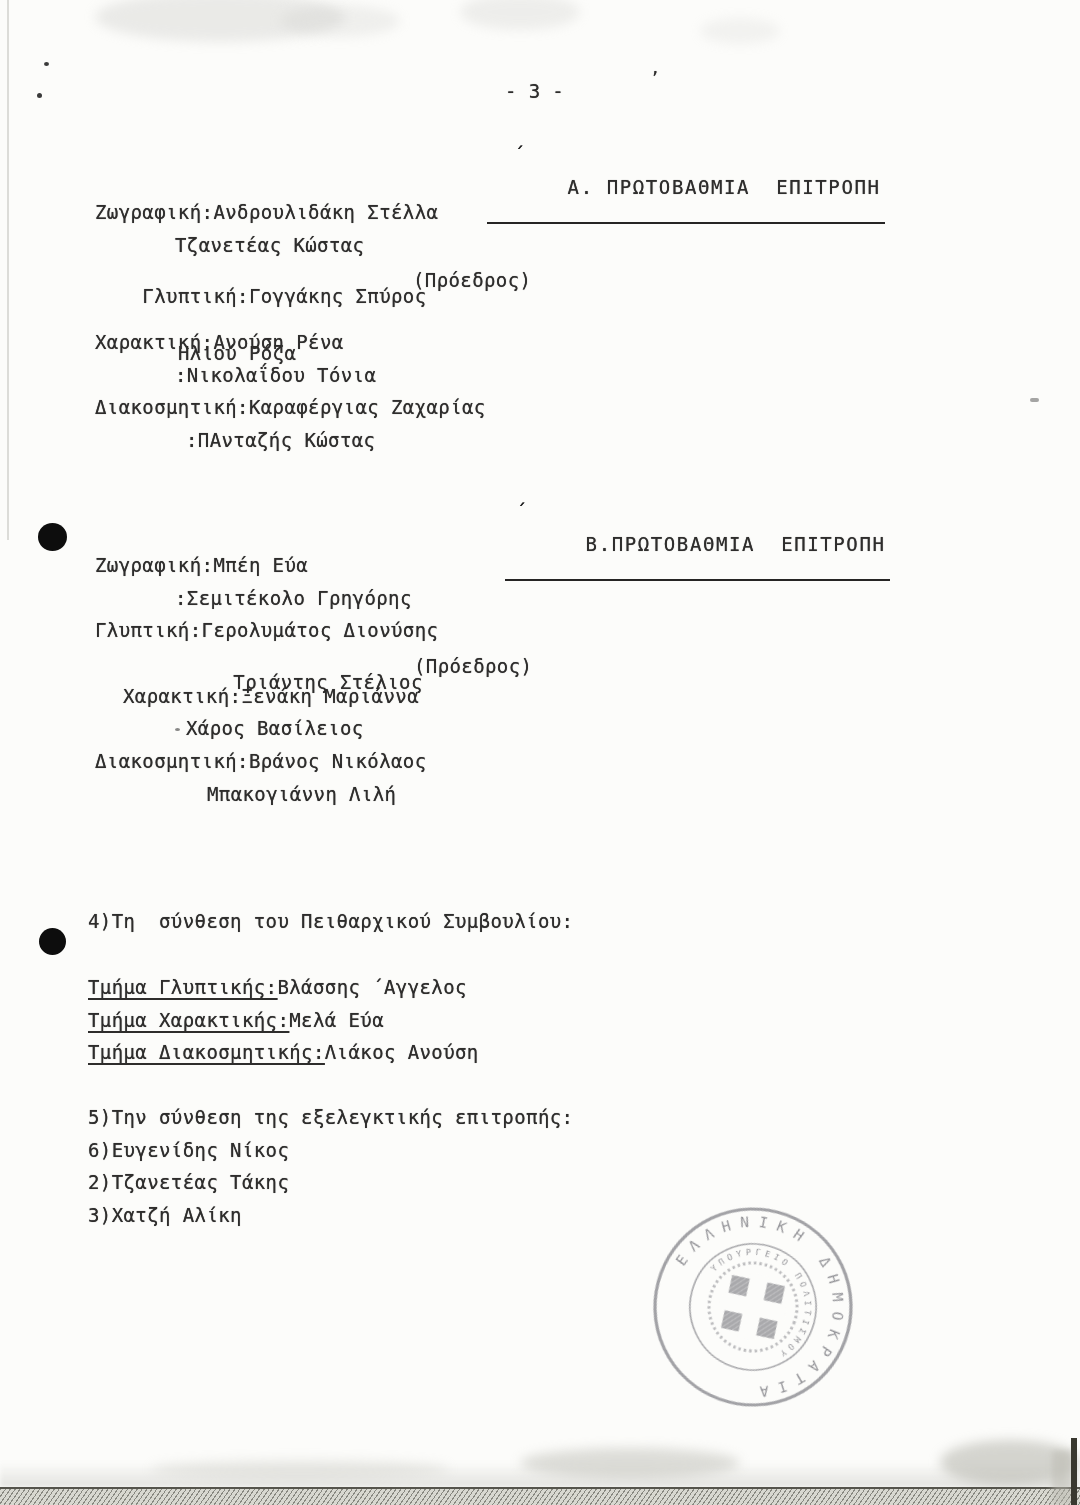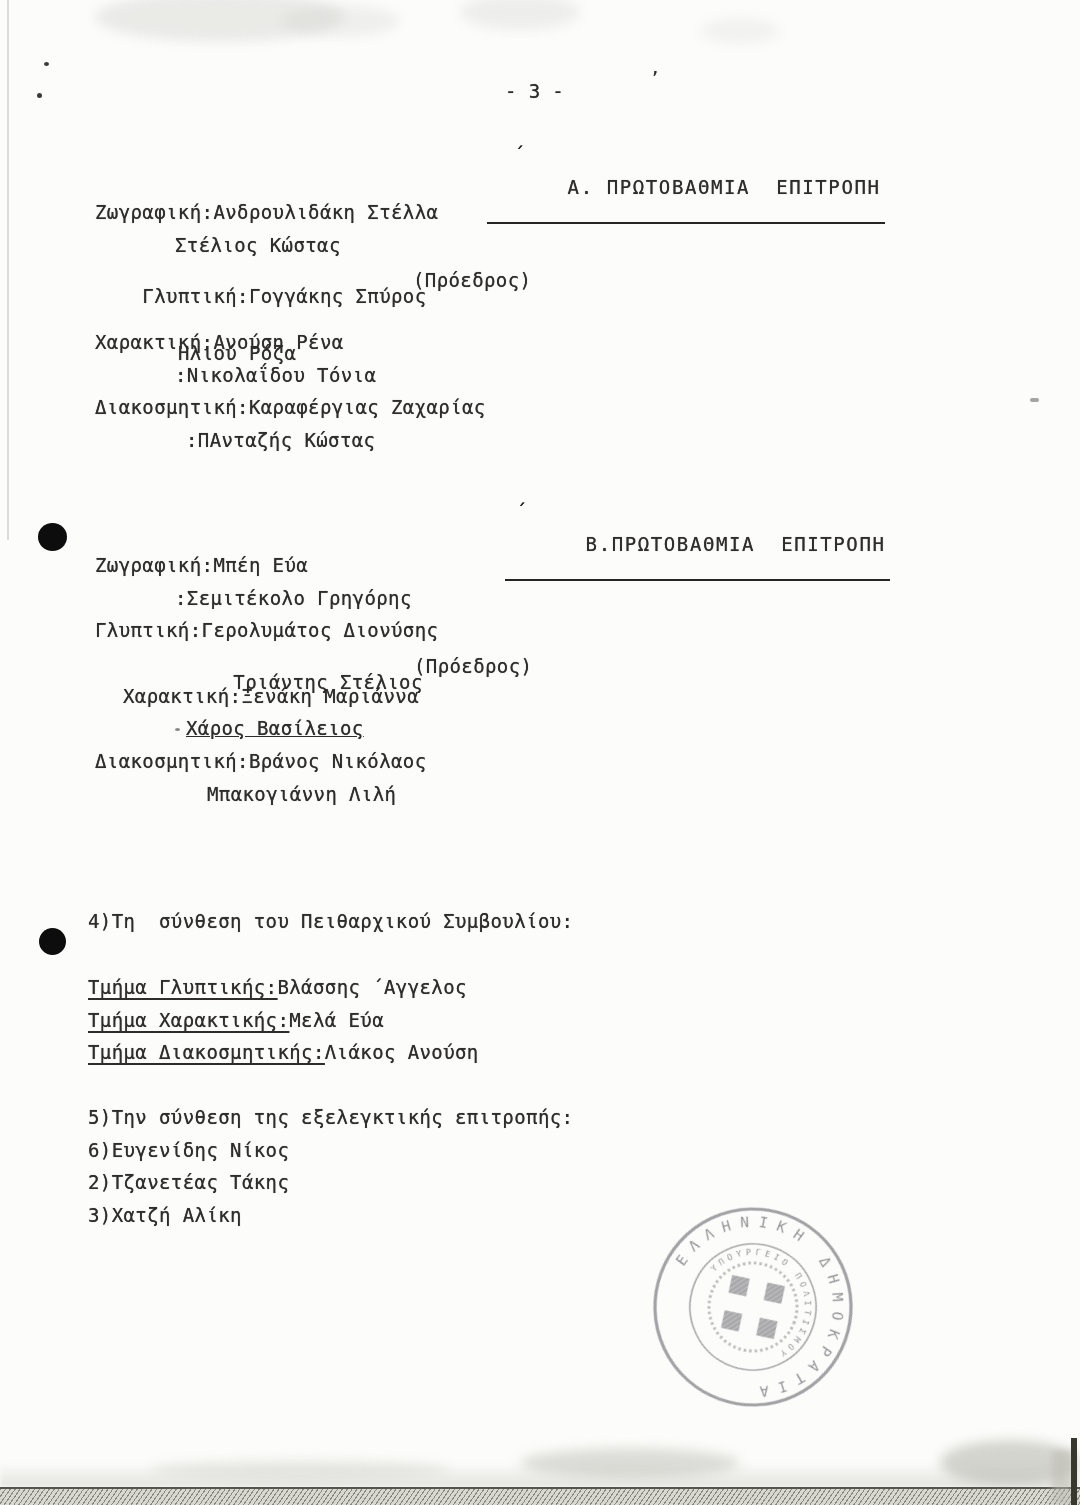--- a/index.html
+++ b/index.html
@@ -67,21 +67,21 @@
   <div class="txt" style="left:505px;top:82px;">- 3 -</div>
   <div class="txt" style="left:650px;top:70px;font-size:16px;">’</div>
 
   <div class="txt" style="left:440px;top:140px;">
     <span class="center-head" style="position:relative;display:inline-block;">
       <span class="accent" style="left:26px;">´</span><span>Α. ΠΡΩΤΟΒΑΘΜΙΑ  ΕΠΙΤΡΟΠΗ</span>
     </span>
   </div>
 
   <div class="txt" style="left:95px;top:203px;">Ζωγραφική:Ανδρουλιδάκη Στέλλα</div>
-  <div class="txt" style="left:175px;top:236px;">Στέλιος Κώστας</div>
+  <div class="txt" style="left:175px;top:236px;">Τζανετέας Κώστας</div>
   <div class="txt" style="left:95px;top:268px;">
     <span>Γλυπτική:Γογγάκης Σπύρος</span>
     <span class="chair" style="left:318px;">(Πρόεδρος)</span>
   </div>
   <div class="txt" style="left:178px;top:301px;margin-top:43px;">Ηλιού Ρόζα</div>
   <div class="txt" style="left:95px;top:333px;">Χαρακτική:Ανούση Ρένα</div>
   <div class="txt" style="left:175px;top:366px;">:Νικολαΐδου Τόνια</div>
   <div class="txt" style="left:95px;top:398px;">Διακοσμητική:Καραφέργιας Ζαχαρίας</div>
   <div class="txt" style="left:186px;top:431px;">:ΠΑνταζής Κώστας</div>
 
@@ -95,21 +95,21 @@
   <div class="dot" style="left:39px;top:928px;width:27px;height:27px;"></div>
 
   <div class="txt" style="left:95px;top:556px;">Ζωγραφική:Μπέη Εύα</div>
   <div class="txt" style="left:175px;top:589px;">:Σεμιτέκολο Γρηγόρης</div>
   <div class="txt" style="left:95px;top:621px;">Γλυπτική:Γερολυμάτος Διονύσης</div>
   <div class="txt" style="left:186px;top:654px;">
     <span>Τριάντης Στέλιος</span>
     <span class="chair" style="left:228px;">(Πρόεδρος)</span>
   </div>
   <div class="txt" style="left:95px;top:687px;margin-left:28px;">Χαρακτική:Ξενάκη Μαριάννα</div>
-  <div class="txt" style="left:186px;top:719px;text-decoration:underline;">Χάρος Βασίλειος</div>
+  <div class="txt" style="left:186px;top:719px;">Χάρος Βασίλειος</div>
   <div class="speck" style="left:175px;top:728px;width:5px;height:3px;opacity:.6;"></div>
   <div class="txt" style="left:95px;top:752px;">Διακοσμητική:Βράνος Νικόλαος</div>
   <div class="txt" style="left:207px;top:785px;">Μπακογιάννη Λιλή</div>
 
   <div class="txt" style="left:88px;top:912px;">4)Τη  σύνθεση του Πειθαρχικού Συμβουλίου:</div>
   <div class="txt" style="left:88px;top:978px;"><span class="ul-label">Τμήμα Γλυπτικής:</span><span>Βλάσσης ΄Αγγελος</span></div>
   <div class="txt" style="left:88px;top:1011px;"><span class="ul-label">Τμήμα Χαρακτικής:</span><span>Μελά Εύα</span></div>
   <div class="txt" style="left:88px;top:1043px;"><span class="ul-label">Τμήμα Διακοσμητικής:</span><span>Λιάκος Ανούση</span></div>
 
   <div class="txt" style="left:88px;top:1108px;">5)Την σύνθεση της εξελεγκτικής επιτροπής:</div>

